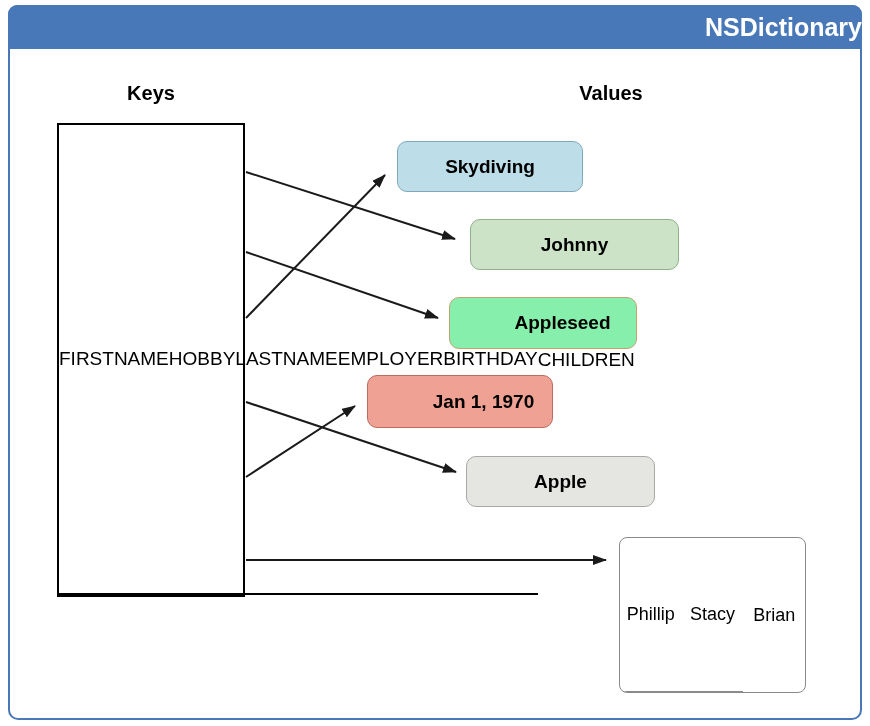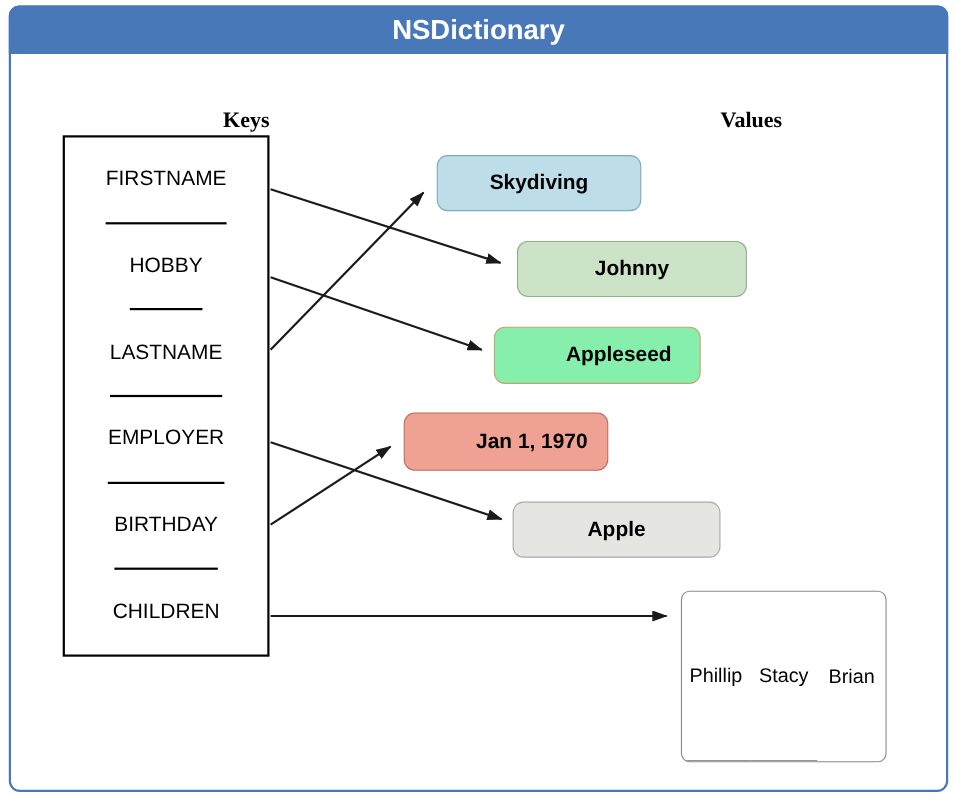--- a/index.html
+++ b/index.html
@@ -20,48 +20,45 @@
     background: #ffffff;
   }
   .titlebar {
     position: absolute;
     left: 8px; top: 5px;
     width: 854px; height: 44px;
     background: #4878B8;
     border-radius: 9px 9px 0 0;
     display: flex;
     align-items: center;
-    justify-content: center;
+    justify-content: flex-end;
   }
   .titlebar .title {
     color: #ffffff;
     font-size: 25px;
     font-weight: bold;
   }
   .col-heading {
     position: absolute;
-    top: 98px;
+    top: 82px;
     font-size: 20px;
     font-weight: bold;
     color: #000;
-    text-align: right;
-    font-family: Liberation Serif, serif;
+    text-align: center;
   }
   .heading-keys { left: 57px; width: 188px; }
   .heading-values { left: 511px; width: 200px; }
 
   .keys-table {
     position: absolute;
     left: 57px; top: 123px;
     width: 188px; height: 474px;
     border: 2px solid #000;
     background: #fff;
     display: flex;
-    flex-direction: column;
-    align-items: center;
   }
   .key-row {
     flex: 1;
     display: flex;
     align-items: center;
     justify-content: center;
     font-size: 19px;
     color: #000;
     border-bottom: 2px solid #000;
   }

